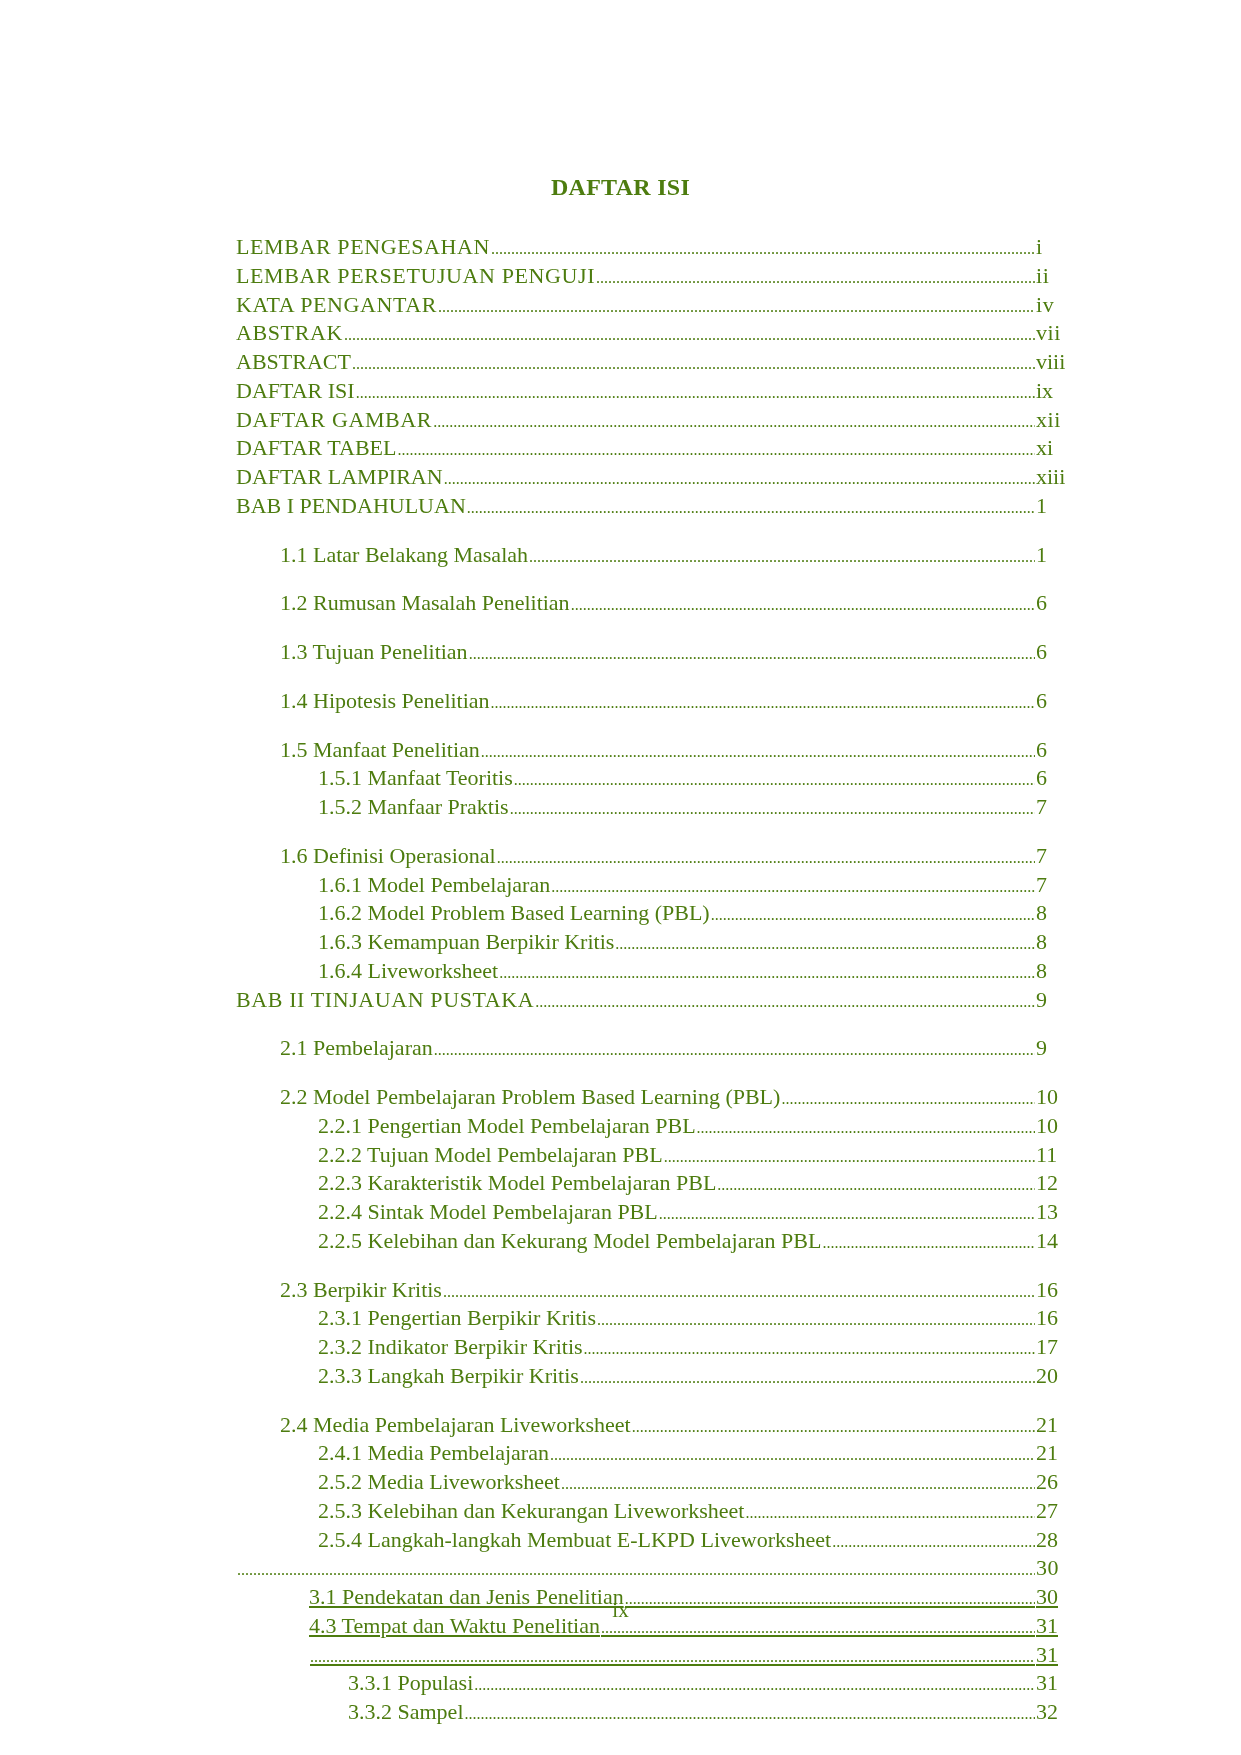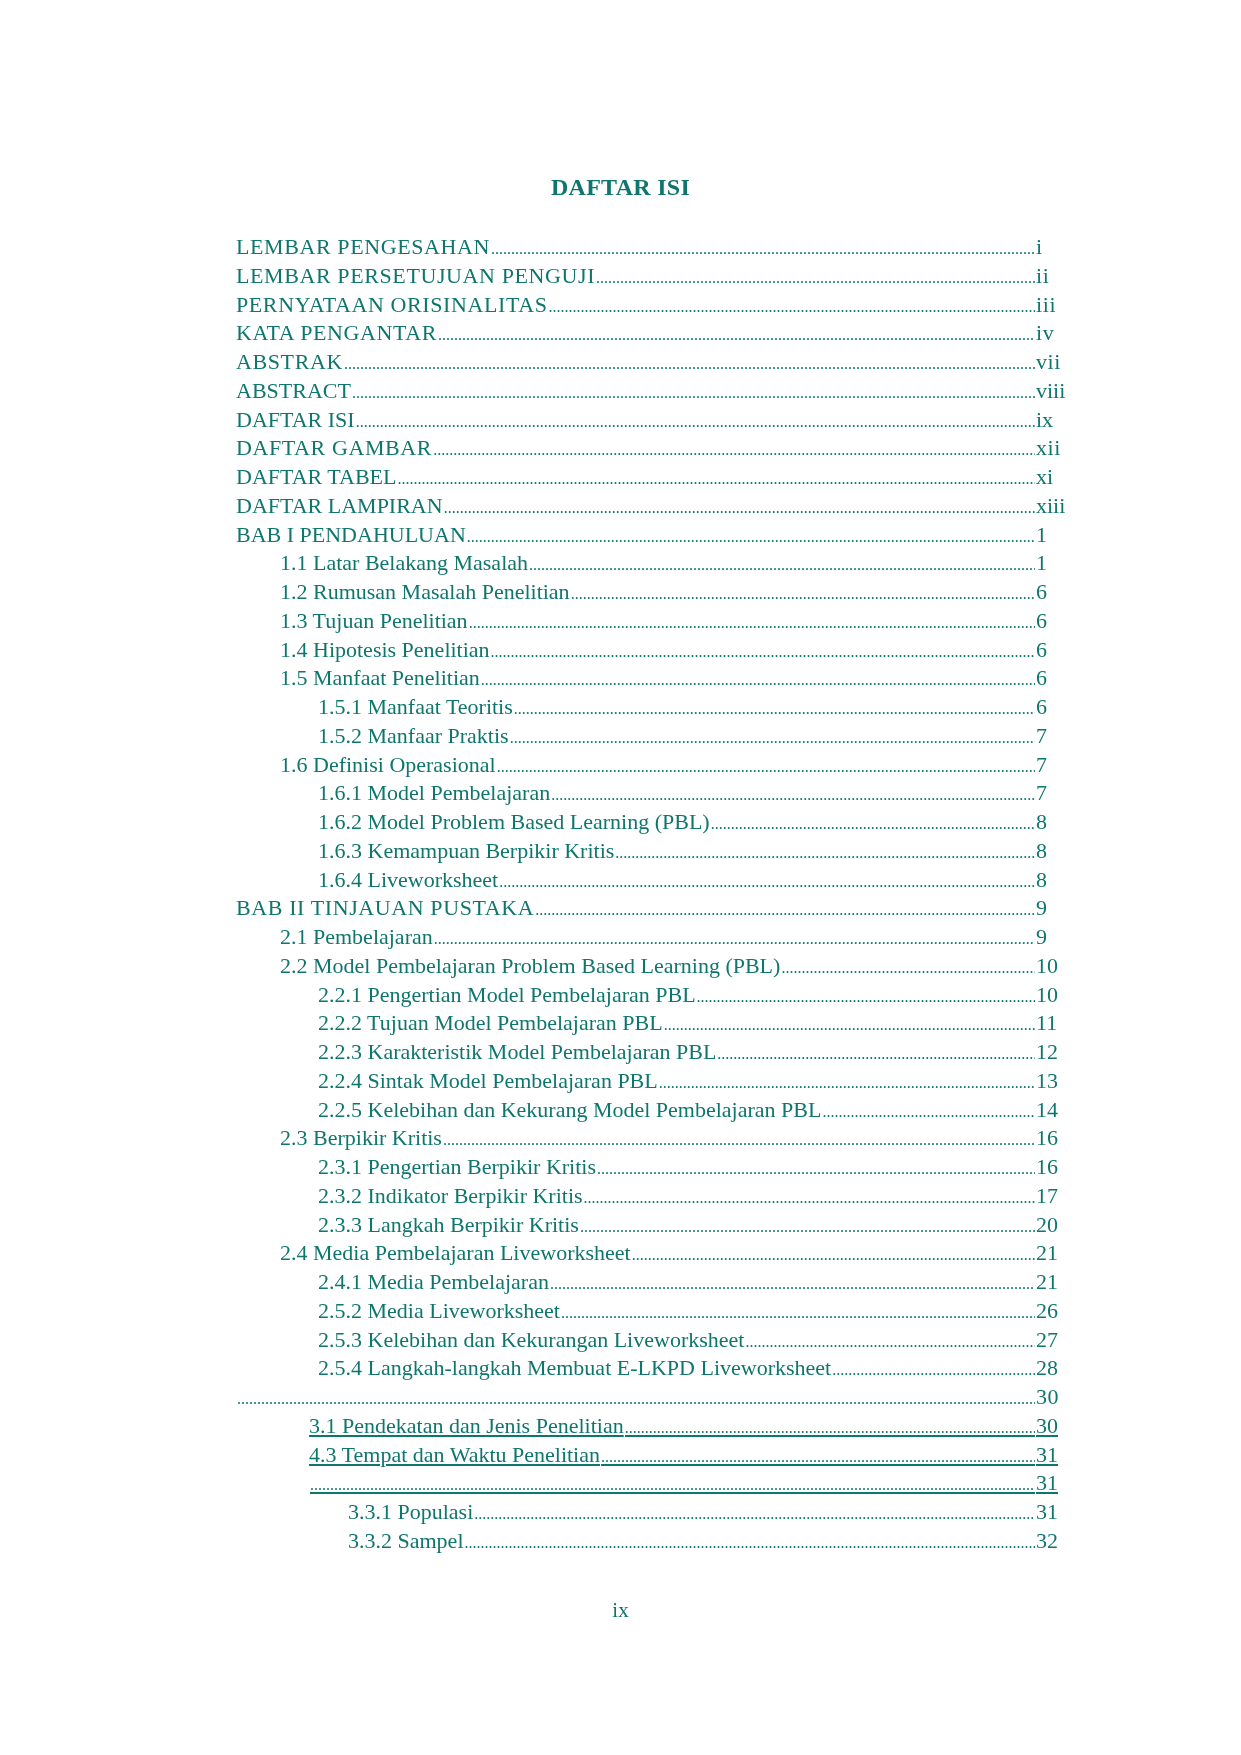--- a/index.html
+++ b/index.html
@@ -1,26 +1,26 @@
 <!DOCTYPE html>
 <html><head>
 <meta charset="utf-8">
 <style>
   html, body { margin: 0; padding: 0; background: #ffffff; }
   body { width: 1241px; height: 1755px; position: relative; overflow: hidden; }
-  .page { position: absolute; left: 0; top: 0; width: 1241px; height: 1755px; background: #fff; color: #0f766e; font-family: "Liberation Serif", "DejaVu Serif", serif; }
+  .page { position: absolute; left: 0; top: 0; width: 1241px; height: 1755px; background: #fff; color: #4d7c0f; font-family: "Liberation Serif", "DejaVu Serif", serif; }
   .title { position: absolute; top: 174px; left: 0; width: 1241px; text-align: center; font-weight: bold; font-size: 24px; letter-spacing: 0.3px; }
   .toc { position: absolute; top: 233px; left: 236px; width: 838px; }
   .row { display: flex; align-items: flex-start; height: 28.75px; font-size: 22px; line-height: 28.75px; white-space: nowrap; transform-origin: left; }
   .row .label { flex: none; }
   .row .dots { flex: 1 1 auto; overflow: hidden; margin: 0 1px; }
   .row .dots::before { content: "........................................................................................................................................................................................................................................"; letter-spacing: 0px; font-size: 16px; }
   .row .page-num { flex: none; width: 38px; text-align: left; }
   .lvl0 { padding-left: 0; }
-  .lvl1 { padding-left: 44px; }
+  .lvl1 { padding-left: 44px; margin-top: 20px; }
   .lvl2 { padding-left: 82px; }
   .lvl1b { padding-left: 73px; text-decoration: underline; }
   .lvl2b { padding-left: 112px; }
   .cap { letter-spacing: 0.6px; }
   .footer { position: absolute; top: 1598px; left: 0; width: 1241px; text-align: center; font-size: 21px; }
 </style>
 </head>
 <body>
 
 <div class="page">
@@ -30,25 +30,20 @@
         <span class="label">LEMBAR PENGESAHAN</span>
         <span class="dots"></span>
         <span class="page-num">i</span>
       </div>
       <div class="row lvl0 cap">
         <span class="label">LEMBAR PERSETUJUAN PENGUJI</span>
         <span class="dots"></span>
         <span class="page-num">ii</span>
       </div>
       <div class="row lvl0 cap">
-        <span class="label">PERNYATAAN ORISINALITAS</span>
-        <span class="dots"></span>
-        <span class="page-num">iii</span>
-      </div>
-      <div class="row lvl0 cap">
         <span class="label">KATA PENGANTAR</span>
         <span class="dots"></span>
         <span class="page-num">iv</span>
       </div>
       <div class="row lvl0 cap">
         <span class="label">ABSTRAK</span>
         <span class="dots"></span>
         <span class="page-num">vii</span>
       </div>
       <div class="row lvl0">

